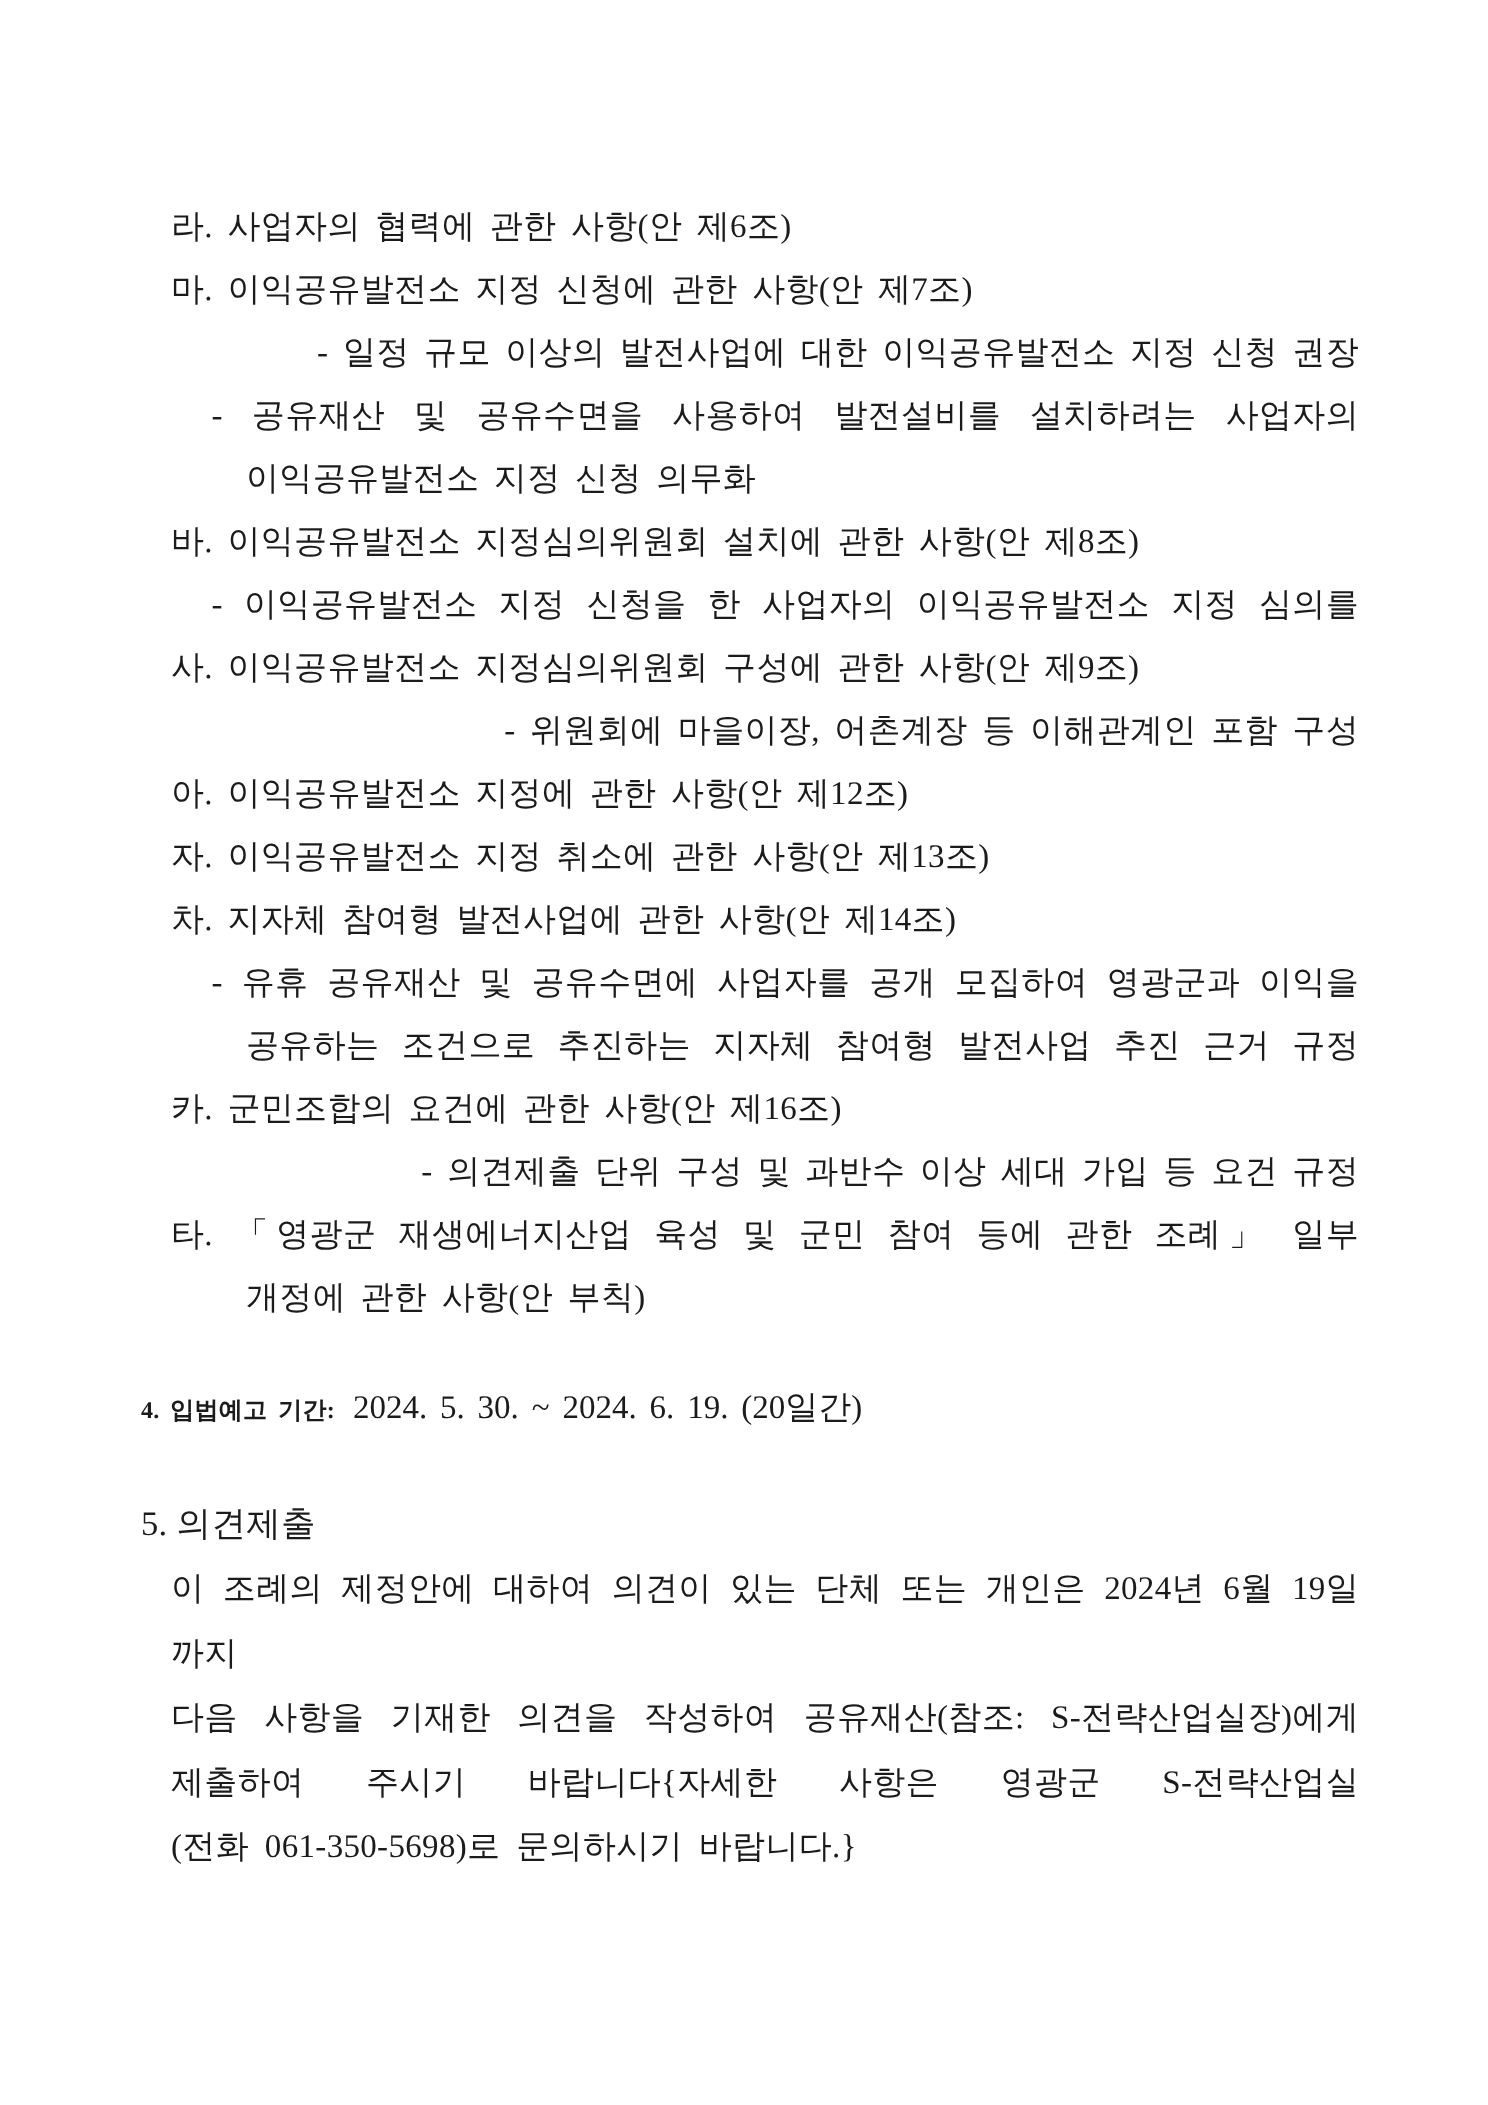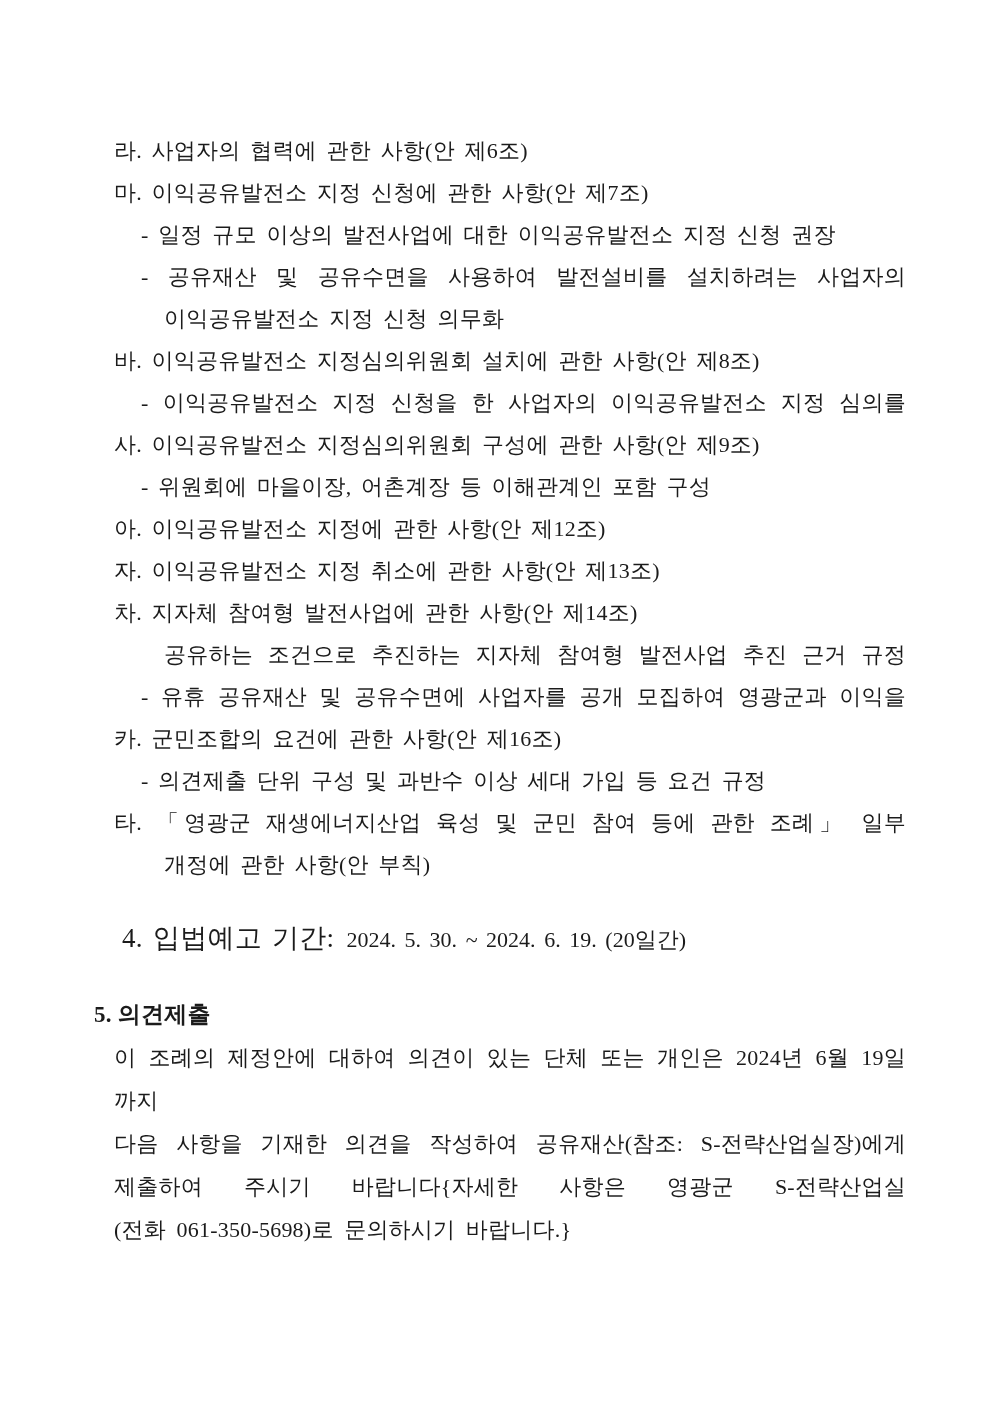--- a/index.html
+++ b/index.html
@@ -23,48 +23,47 @@
   .list {
     padding-top: 130px;
   }
   .line {
     font-size: 22px;
     line-height: 42px;
     word-spacing: 0.18em;
     letter-spacing: 0.01em;
     white-space: nowrap;
   }
-  .line.t-sub  { padding-left: 27px; }
+  .line.t-sub  { padding-left: 27px; text-align: right; }
   .line.t-cont { padding-left: 50px; }
   .line.justify {
     white-space: normal;
     text-align: justify;
     text-align-last: justify;
   }
   .sec4 {
     margin-top: 31px;
     font-size: 22px;
     line-height: 42px;
     margin-left: -20px; 
     word-spacing: 0.14em;
   }
   .sec-h {
-    font-weight: normal;
-    font-size: 27px;
+    font-weight: bold;
+    font-size: 16px;
     letter-spacing: 0.01em;
-    margin-left: 28px;
   }
   .sec-v {
     margin-left: 12px;
     font-size: 22px;
   }
   .sec5-h {
     margin-top: 33px;
     margin-left: -20px;
-    font-weight: bold;
+    font-weight: normal;
     font-size: 23px;
     line-height: 42px;
     letter-spacing: 0.01em;
   }
   .para {
     margin-top: 0;
   }
   .para .line {
     line-height: 43px;
     word-spacing: 0.22em;
@@ -95,23 +94,23 @@
       <div class="line t-item">사. 이익공유발전소 지정심의위원회 구성에 관한 사항(안 제9조)</div>
 
       <div class="line t-sub">- 위원회에 마을이장, 어촌계장 등 이해관계인 포함 구성</div>
 
       <div class="line t-item">아. 이익공유발전소 지정에 관한 사항(안 제12조)</div>
 
       <div class="line t-item">자. 이익공유발전소 지정 취소에 관한 사항(안 제13조)</div>
 
       <div class="line t-item">차. 지자체 참여형 발전사업에 관한 사항(안 제14조)</div>
 
+      <div class="line t-sub justify">- 유휴 공유재산 및 공유수면에 사업자를 공개 모집하여 영광군과 이익을</div>
+
       <div class="line t-cont justify">공유하는 조건으로 추진하는 지자체 참여형 발전사업 추진 근거 규정</div>
-
-      <div class="line t-sub justify">- 유휴 공유재산 및 공유수면에 사업자를 공개 모집하여 영광군과 이익을</div>
 
       <div class="line t-item">카. 군민조합의 요건에 관한 사항(안 제16조)</div>
 
       <div class="line t-sub">- 의견제출 단위 구성 및 과반수 이상 세대 가입 등 요건 규정</div>
 
       <div class="line t-item justify">타. 「영광군 재생에너지산업 육성 및 군민 참여 등에 관한 조례」 일부</div>
 
       <div class="line t-cont">개정에 관한 사항(안 부칙)</div>
     </div>
 

